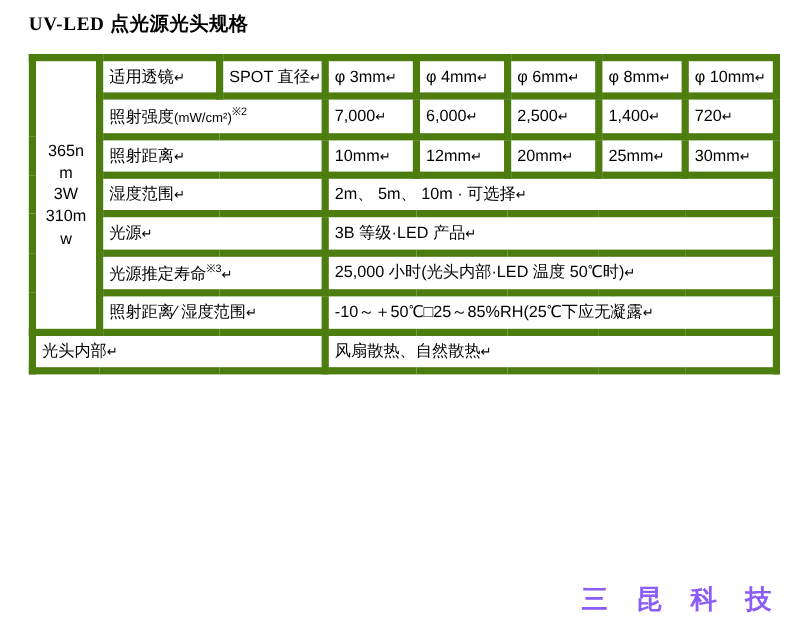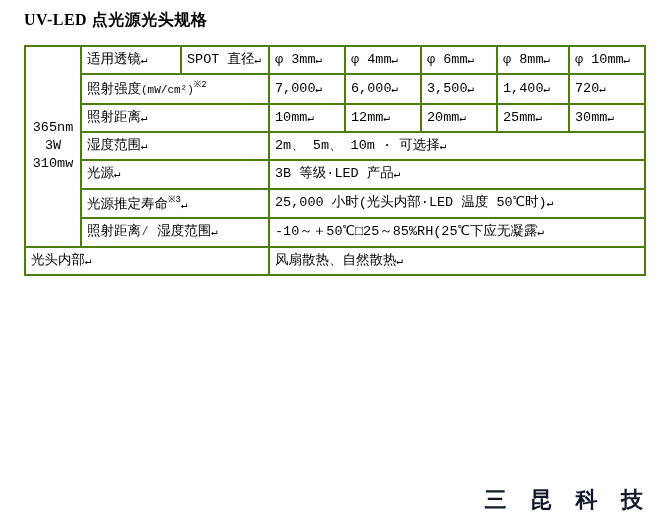--- a/index.html
+++ b/index.html
@@ -27,23 +27,23 @@
   }
   #spec-table {
     position: absolute;
     left: 24px;
     top: 45px;
     width: 620px;
     border-collapse: collapse;
     table-layout: fixed;
   }
   #spec-table td {
-    border: 2px solid #4d7c0f;
+    border: 6px solid #4d7c0f;
     font-size: 13.5px;
-    font-family: Liberation Mono, monospace;
+    font-family: Liberation Sans, sans-serif;
     padding: 4px 5px;
     vertical-align: middle;
     line-height: 1.35;
     word-break: break-all;
   }
   td.label-col {
     width: 96px;
     vertical-align: top;
     padding-top: 160px;
     font-size: 12px;
@@ -77,21 +77,21 @@
   .label-lines span {
     display: block;
   }
   #watermark {
     position: absolute;
     right: 18px;
     bottom: 8px;
     font-family: "Liberation Serif", serif;
     font-size: 22px;
     font-weight: bold;
-    color: #0f172a;
+    color: #8b5cf6;
     letter-spacing: 9px;
     white-space: nowrap;
   }
 </style>
 </head>
 <body>
 
 <div id="page-title">UV-LED 点光源光头规格</div>
 
 <table id="spec-table">
@@ -120,21 +120,21 @@
       <td class="val"><span>φ 4mm</span><span class="pilcrow">↵</span></td>
       <td class="val"><span>φ 6mm</span><span class="pilcrow">↵</span></td>
       <td class="val"><span>φ 8mm</span><span class="pilcrow">↵</span></td>
       <td class="val"><span>φ 10mm</span><span class="pilcrow">↵</span></td>
     </tr>
 
     <tr>
       <td class="row-head" colspan="2"><span>照射强度</span><span class="small-unit">(mW/cm²)</span><span class="sup">※2</span></td>
       <td class="val"><span>7,000</span><span class="pilcrow">↵</span></td>
       <td class="val"><span>6,000</span><span class="pilcrow">↵</span></td>
-      <td class="val"><span>3,500</span><span class="pilcrow">↵</span></td>
+      <td class="val"><span>2,500</span><span class="pilcrow">↵</span></td>
       <td class="val"><span>1,400</span><span class="pilcrow">↵</span></td>
       <td class="val"><span>720</span><span class="pilcrow">↵</span></td>
     </tr>
 
     <tr>
       <td class="row-head" colspan="2"><span>照射距离</span><span class="pilcrow">↵</span></td>
       <td class="val"><span>10mm</span><span class="pilcrow">↵</span></td>
       <td class="val"><span>12mm</span><span class="pilcrow">↵</span></td>
       <td class="val"><span>20mm</span><span class="pilcrow">↵</span></td>
       <td class="val"><span>25mm</span><span class="pilcrow">↵</span></td>

